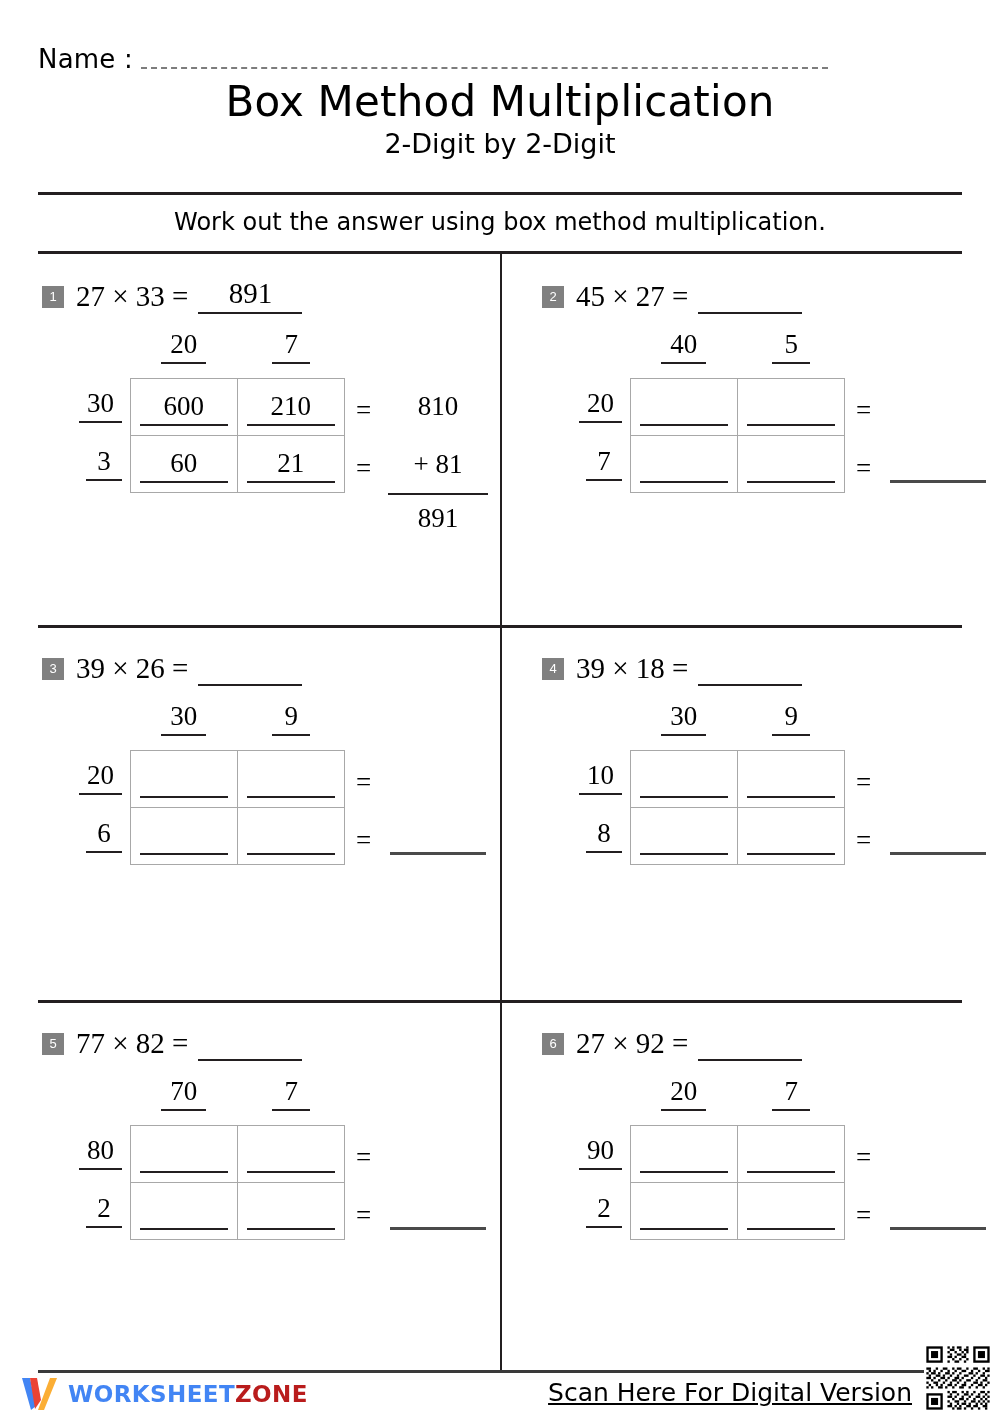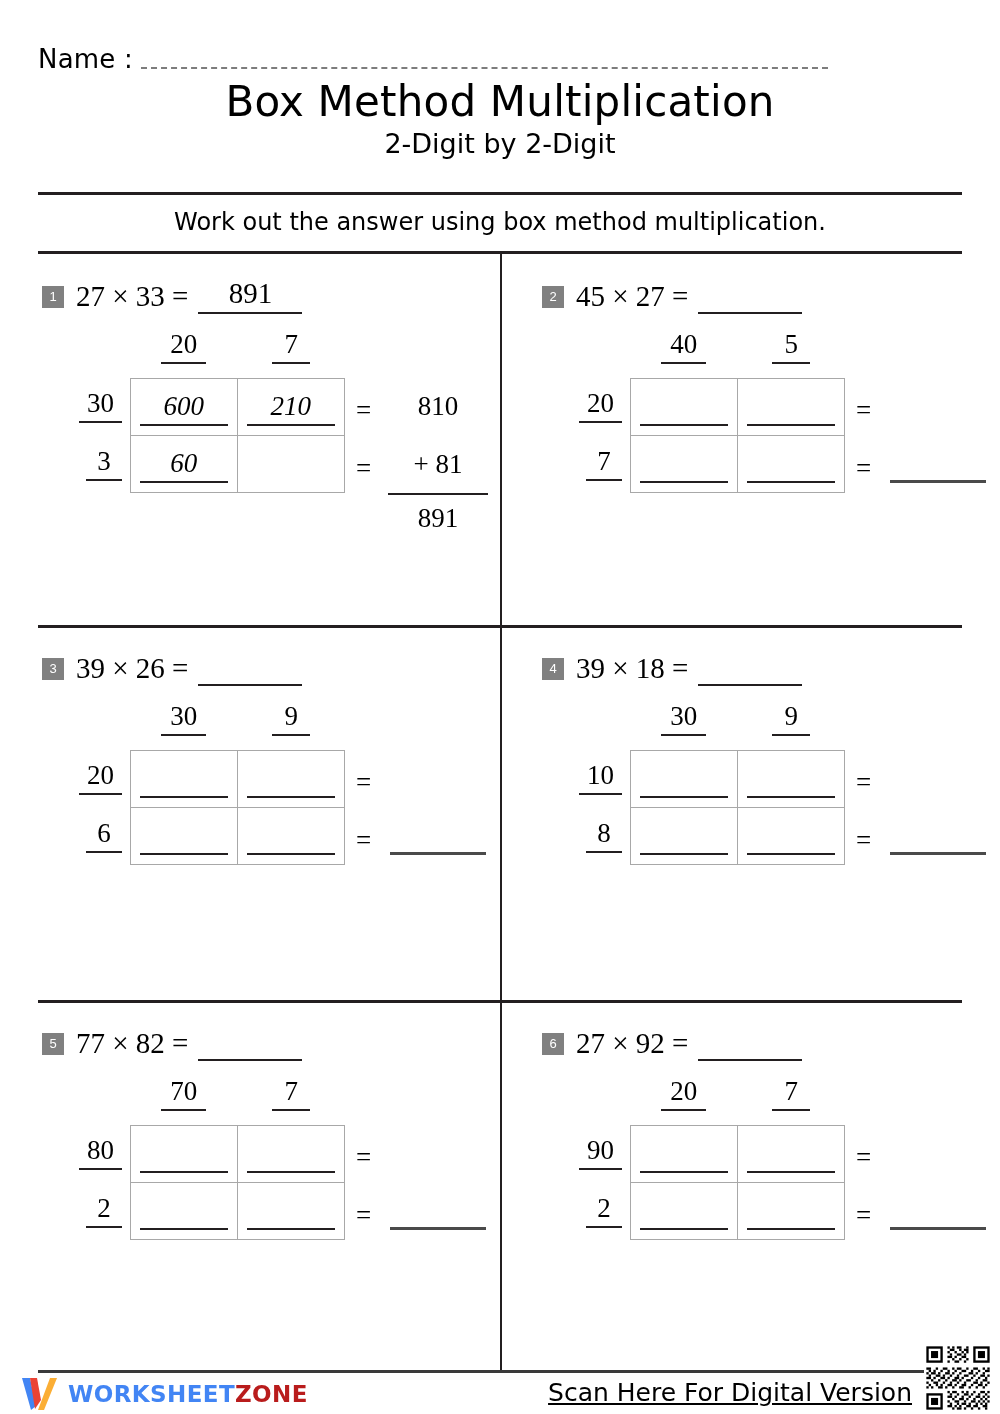--- a/index.html
+++ b/index.html
@@ -233,21 +233,20 @@
     left: 9px;
     right: 9px;
     bottom: 9px;
     text-align: center;
     font-family: "Liberation Serif", serif;
     font-size: 27px;
     line-height: 1;
     border-bottom: 2px solid #231f20;
     padding-bottom: 3px;
     height: 28px;
-    font-style: italic;
   }
 
   
   .eqmark {
     position: absolute;
     font-family: "Liberation Serif", serif;
     font-size: 27px;
     line-height: 1;
   }
   .eqmark.e1 { left: 296px; top: 66px; }
@@ -393,20 +392,23 @@
         </div>
         <div class="grid2">
           <div class="gcell">
               <div class="gval">600</div>
             </div>
           <div class="gcell">
               <div class="gval">210</div>
             </div>
           <div class="gcell">
               <div class="gval">60</div>
+            </div>
+          <div class="gcell">
+              <div class="gval">21</div>
             </div>
         </div>
         <div class="eqmark e1">=</div>
         <div class="eqmark e2">=</div>
         <div class="sumcol">
           <div class="sumval">810</div>
           <div class="sumval">+ 81</div>
           <div class="sumrule"></div>
           <div class="sumtotal">891</div>
         </div>

